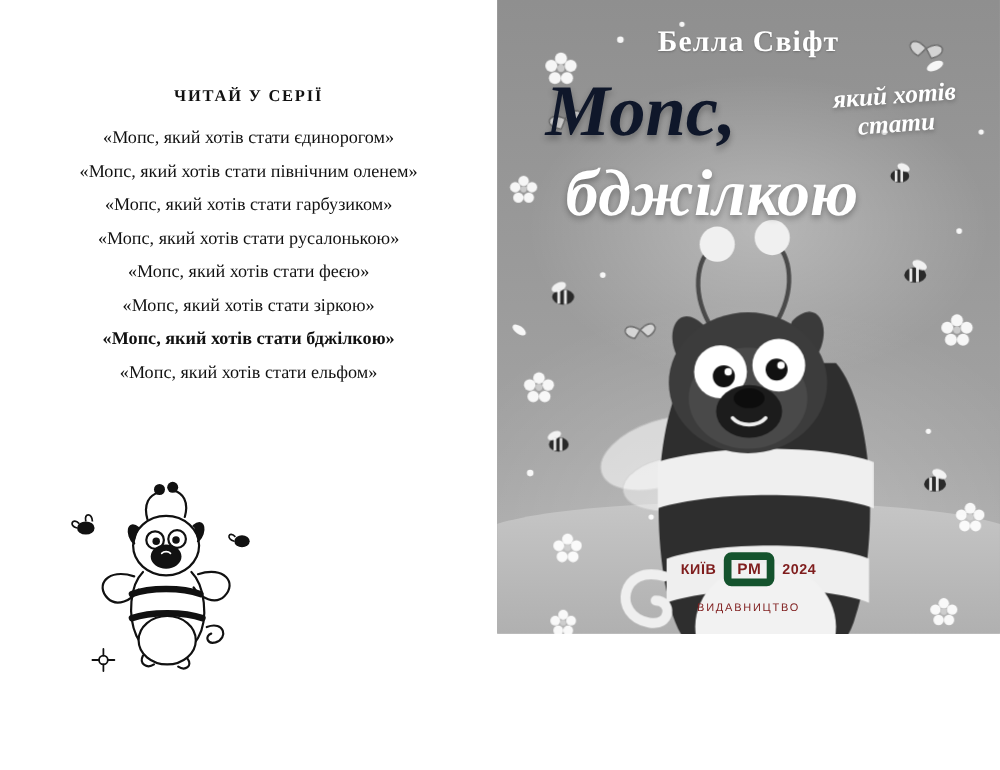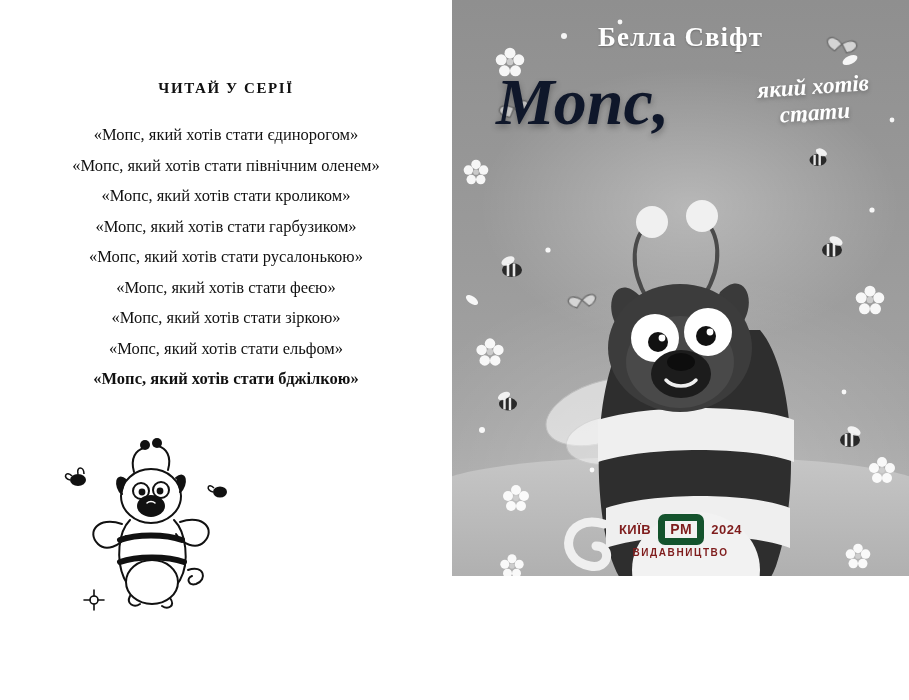--- a/index.html
+++ b/index.html
@@ -31,21 +31,21 @@
     width: 452px;
     text-align: center;
     font-family: "Liberation Serif", serif;
     font-weight: bold;
     font-size: 15px;
     letter-spacing: 1.6px;
     color: #111111;
   }
   .series-list {
     position: absolute;
-    top: 120px;
+    top: 110px;
     left: 20px;
     width: 412px;
     text-align: center;
   }
   .series-list .item {
     font-family: "Liberation Serif", serif;
     font-size: 16.5px;
     color: #111111;
     line-height: 1.0;
     padding: 7px 0 7px 0;
@@ -168,24 +168,24 @@
     display: inline-block;
     border: 7px solid #14532d;
     border-radius: 7px;
     padding: 0 5px;
     font-family: Liberation Sans, sans-serif;
     font-weight: bold;
     font-size: 14px;
     line-height: 17px;
   }
   .publisher .row2 {
-    margin-top: 2px;
+    margin-top: 14px;
     font-family: "Liberation Sans", sans-serif;
     font-size: 10px;
-    font-weight: bold;
+    font-weight: normal;
     letter-spacing: 1.6px;
   }
 
   .cover-illo {
     position: absolute;
     left: 0; top: 0;
     width: 457px;
     height: 700px;
   }
 </style>
@@ -194,27 +194,26 @@
 
 <div id="page">
 
   <div class="left-page">
 
     <div class="series-heading">ЧИТАЙ У СЕРІЇ</div>
 
     <div class="series-list">
       <div class="item">«Мопс, який хотів стати єдинорогом»</div>
       <div class="item">«Мопс, який хотів стати північним оленем»</div>
-      <div class="item">«Мопс, який хотів стати кроликом»</div>
       <div class="item">«Мопс, який хотів стати гарбузиком»</div>
       <div class="item">«Мопс, який хотів стати русалонькою»</div>
       <div class="item">«Мопс, який хотів стати феєю»</div>
       <div class="item">«Мопс, який хотів стати зіркою»</div>
+      <div class="item current">«Мопс, який хотів стати бджілкою»</div>
       <div class="item">«Мопс, який хотів стати ельфом»</div>
-      <div class="item current">«Мопс, який хотів стати бджілкою»</div>
     </div>
 
     <svg class="left-illo" viewBox="0 0 230 200" xmlns="http://www.w3.org/2000/svg">
       <g fill="none" stroke="#111111" stroke-width="2" stroke-linecap="round" stroke-linejoin="round">
 
         <path d="M86 52 C82 38 88 30 96 28"></path>
         <path d="M120 50 C124 36 118 28 110 26"></path>
         <circle cx="97" cy="25" r="5" fill="#111111" stroke="none"></circle>
         <circle cx="109" cy="23" r="5" fill="#111111" stroke="none"></circle>
 
@@ -453,20 +452,21 @@
         <path d="M152 524 C112 512 104 560 138 566 C158 570 160 546 144 546" fill="none" stroke="#efefef" stroke-width="9" stroke-linecap="round"></path>
 
         <ellipse cx="190" cy="622" rx="26" ry="14" fill="#2e2e2e"></ellipse>
         <ellipse cx="300" cy="618" rx="26" ry="14" fill="#2e2e2e"></ellipse>
       </g>
     </svg>
 
     <div class="author">Белла Свіфт</div>
     <div class="title-main">Мопс,</div>
     <div class="title-sub">який хотів стати</div>
+    <div class="title-word2">бджілкою</div>
 
     <div class="publisher">
       <div class="row1">
         <span>КИЇВ</span>
         <span class="pm-badge">PM</span>
         <span>2024</span>
       </div>
       <div class="row2">ВИДАВНИЦТВО</div>
     </div>
   </div>

